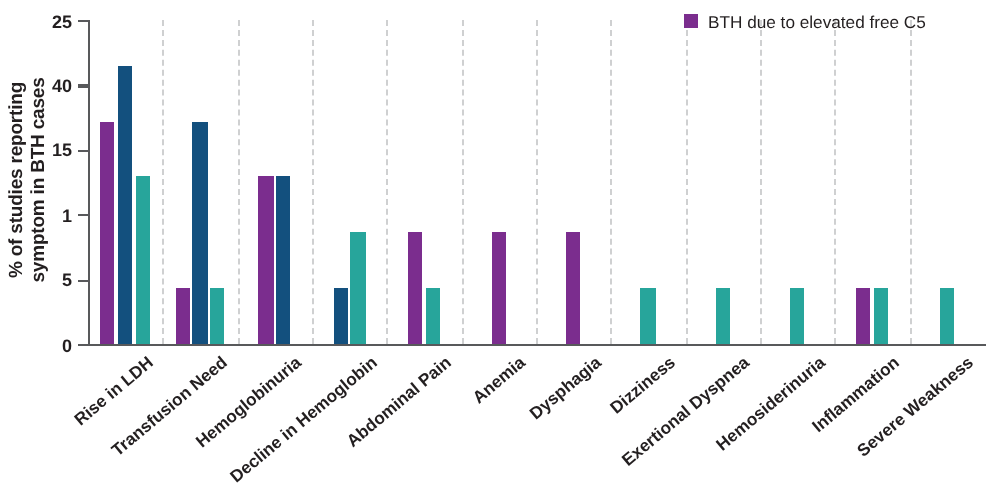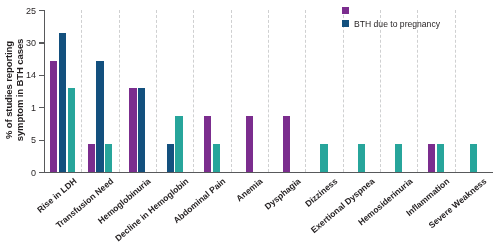--- a/index.html
+++ b/index.html
@@ -76,21 +76,21 @@
     height: 1.2px;
     background: #58595b;
   }
   .ytick-label {
     position: absolute;
     right: 100%;
     top: 50%;
     transform: translateY(-50%);
     margin-right: 3px;
     font-size: 9px;
-    font-weight: normal;
+    font-weight: bold;
     white-space: nowrap;
     color: #231f20;
   }
 
   
   .sep {
     position: absolute;
     top: 0px;
     width: 0px;
     height: 162px;
@@ -167,24 +167,24 @@
         <div class="ytick" style="top: 162px;">
           <span class="ytick-label">0</span>
         </div>
         <div class="ytick" style="top: 129.6px;">
           <span class="ytick-label">5</span>
         </div>
         <div class="ytick" style="top: 97.2px;">
           <span class="ytick-label">1</span>
         </div>
         <div class="ytick" style="top: 64.8px;">
-          <span class="ytick-label">14</span>
+          <span class="ytick-label">15</span>
         </div>
         <div class="ytick" style="top: 32.4px;">
-          <span class="ytick-label">30</span>
+          <span class="ytick-label">40</span>
         </div>
         <div class="ytick" style="top: 0px;">
           <span class="ytick-label">25</span>
         </div>
       </div>
     <div id="separators">
         <div class="sep" style="left: 37.3333px;"></div>
         <div class="sep" style="left: 74.6667px;"></div>
         <div class="sep" style="left: 112px;"></div>
         <div class="sep" style="left: 149.333px;"></div>
@@ -231,20 +231,17 @@
       <div class="xlab" style="left: 289px; transform: translateX(-100%) rotate(-40deg); transform-origin: right top;">Dizziness</div>
       <div class="xlab" style="left: 326.333px; transform: translateX(-100%) rotate(-40deg); transform-origin: right top;">Exertional Dyspnea</div>
       <div class="xlab" style="left: 363.667px; transform: translateX(-100%) rotate(-40deg); transform-origin: right top;">Hemosiderinuria</div>
       <div class="xlab" style="left: 401px; transform: translateX(-100%) rotate(-40deg); transform-origin: right top;">Inflammation</div>
       <div class="xlab" style="left: 438.333px; transform: translateX(-100%) rotate(-40deg); transform-origin: right top;">Severe Weakness</div>
     </div>
 
   <div id="legend">
       <div class="legend-row">
         <span class="legend-swatch" style="background: rgb(123, 45, 142);"></span>
-      </div>
-      <div class="legend-row">
-        <span class="legend-swatch" style="background: rgb(19, 80, 126);"></span>
-        <span class="legend-text">BTH due to pregnancy</span>
+        <span class="legend-text">BTH due to elevated free C5</span>
       </div>
     </div>
 
 </div>
 
 </body></html>

